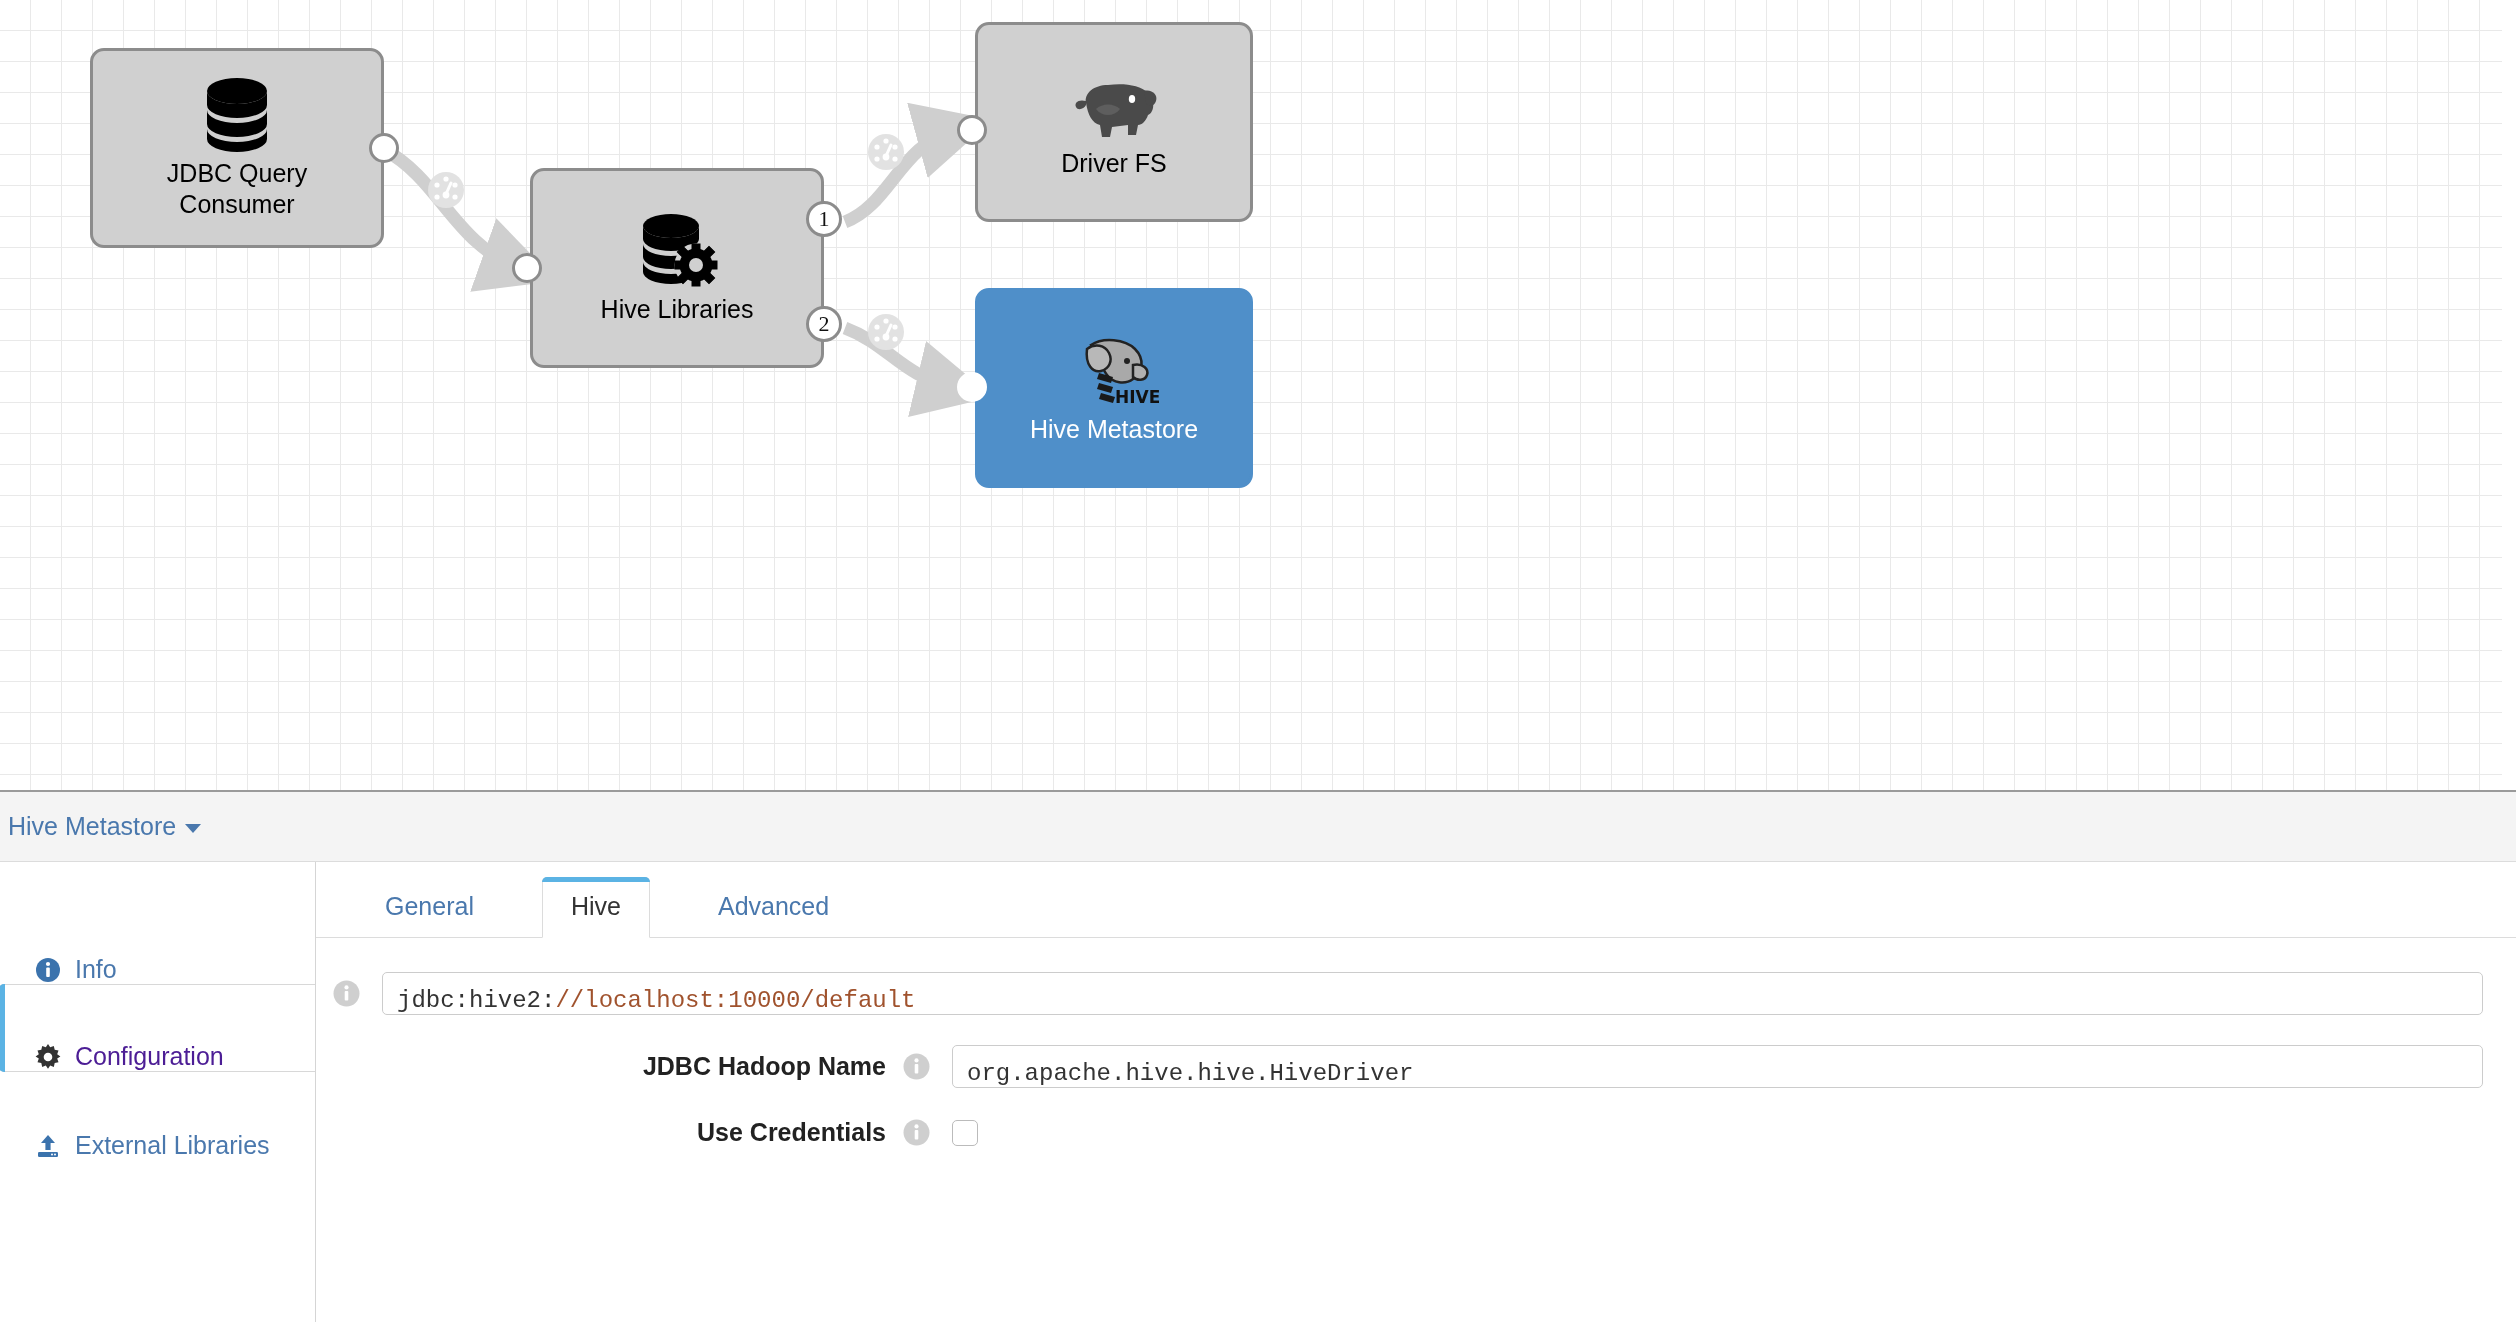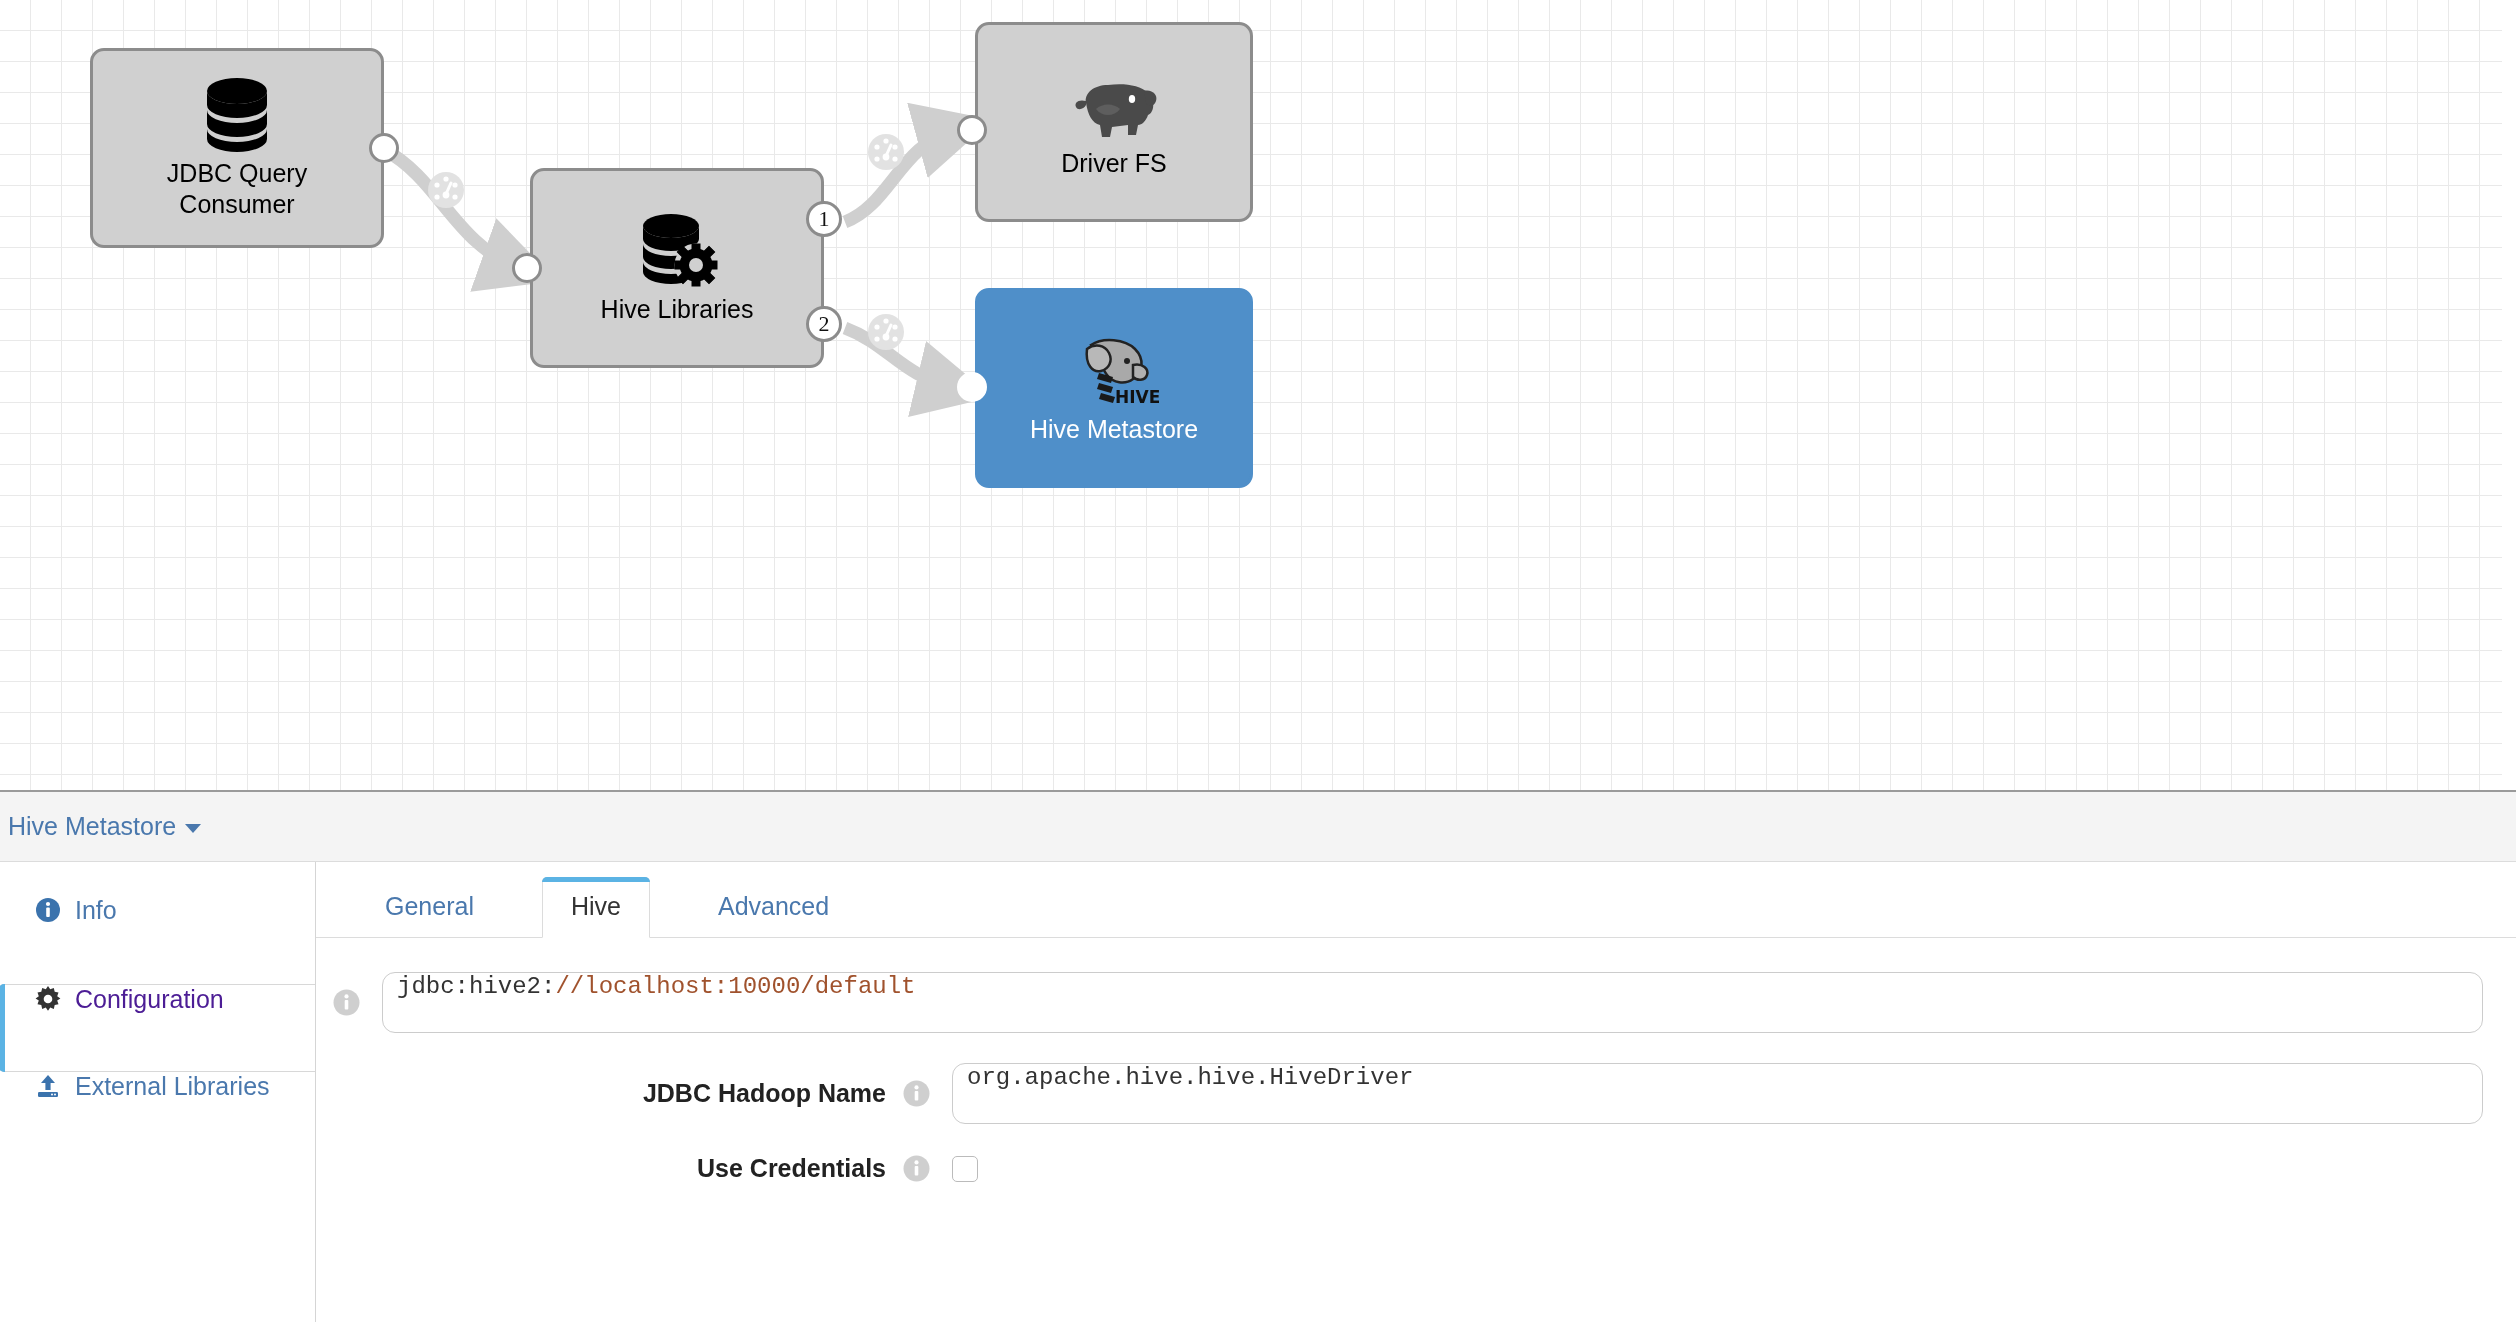--- a/index.html
+++ b/index.html
@@ -118,21 +118,21 @@
     width: 316px;
     min-width: 316px;
     border-right: 1px solid #d5d5d5;
     background: #ffffff;
     padding-top: 34px;
   }
   .side-item {
     position: relative;
     height: 88px;
     display: flex;
-    align-items: flex-start;
+    align-items: flex-end;
     padding-left: 34px;
     gap: 13px;
     font-size: 25px;
     color: #4a78ad;
     cursor: pointer;
     background: transparent;
   }
   .side-item.active {
     color: #4c1d95;
     background: #ffffff;
@@ -203,30 +203,30 @@
   }
   .info-ico {
     width: 28px; min-width: 28px;
     height: 28px;
     margin: 0 22px 0 16px;
     display: flex; align-items: center; justify-content: center;
   }
   .form-control { flex: 1; padding-right: 33px; }
   .text-input {
     width: 100%;
-    height: 61px;
+    height: 43px;
     border: 1px solid #cccccc;
-    border-radius: 13px;
+    border-radius: 5px;
     background: #ffffff;
     font-family: "Liberation Mono", monospace;
     font-size: 24px;
     color: #333333;
     padding: 0 14px;
     display: flex;
-    align-items: flex-start;
+    align-items: flex-end;
     white-space: pre;
     overflow: hidden;
   }
   .tok-url { color: #a0522d; }
   .checkbox {
     width: 26px; height: 26px;
     border: 1px solid #bbbbbb;
     border-radius: 5px;
     background: #ffffff;
     cursor: pointer;

